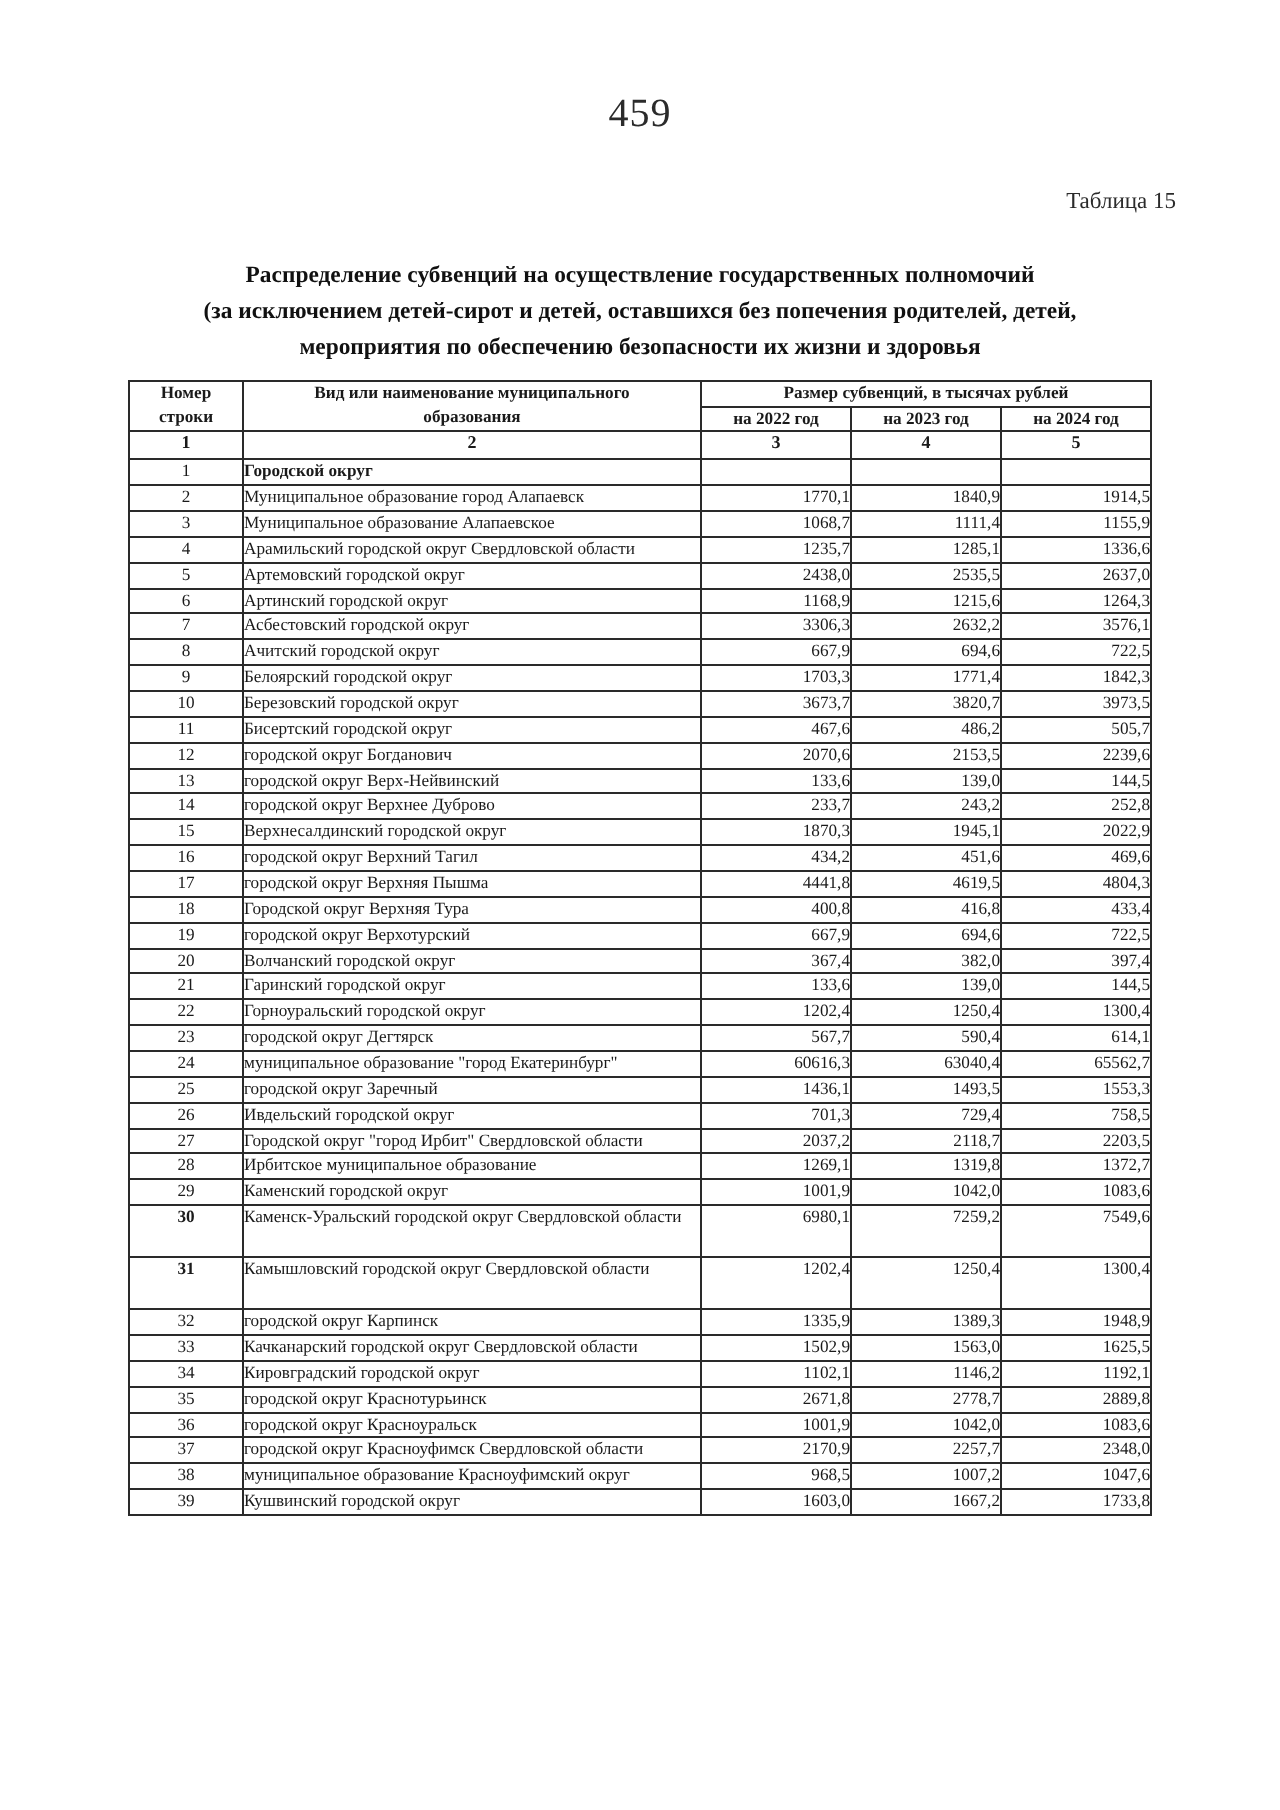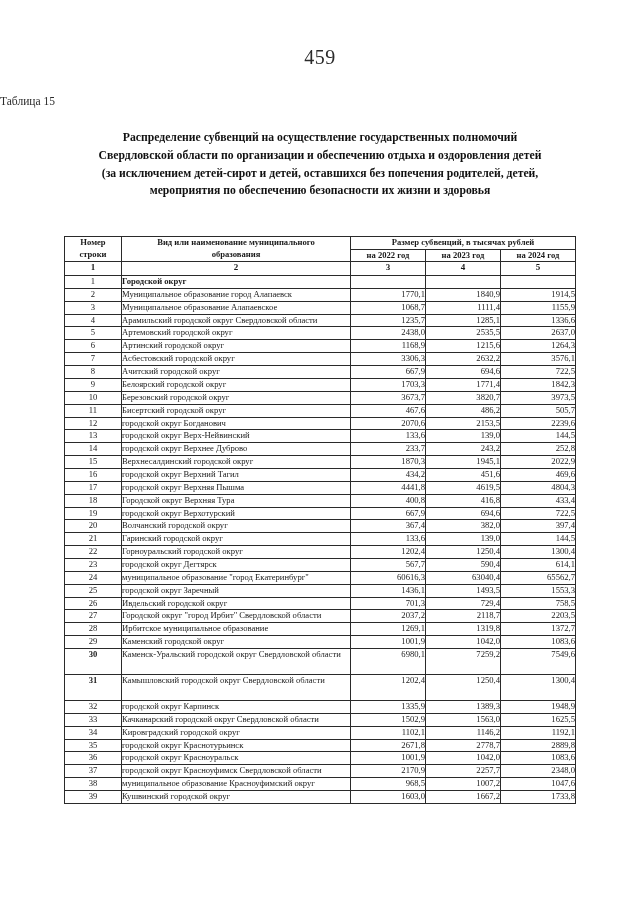--- a/index.html
+++ b/index.html
@@ -21,39 +21,39 @@
     padding: 0;
   }
   .page-number {
     text-align: center;
     font-size: 20px;
     margin-top: 46px;
     letter-spacing: 0.5px;
     color: #2b2b2b;
   }
   .table-label {
-    text-align: left;
+    text-align: right;
     font-size: 11.5px;
     margin-top: 26px;
     padding-right: 52px;
     color: #2b2b2b;
   }
   .doc-title {
     margin: 22px 72px 0 72px;
     text-align: center;
     font-size: 11.7px;
     font-weight: bold;
     line-height: 1.52;
     color: #111;
   }
   .doc-title div { white-space: nowrap; }
 
   table.subv {
     border-collapse: collapse;
-    margin: 36px auto 0 auto;
+    margin: 8px auto 0 auto;
     width: 512px;
     table-layout: fixed;
     font-size: 8.6px;
     color: #1a1a1a;
     border-radius: 25px;
   }
   table.subv th,
   table.subv td {
     border: 1px solid #2a2a2a;
     padding: 0;
@@ -104,21 +104,20 @@
 <body>
 
 <div class="page">
 
   <div class="page-number">459</div>
 
   <div class="table-label">Таблица 15</div>
 
   <div class="doc-title">
     <div>Распределение субвенций на осуществление государственных полномочий</div>
-    <div>Свердловской области по организации и обеспечению отдыха и оздоровления детей</div>
     <div>(за исключением детей-сирот и детей, оставшихся без попечения родителей, детей,</div>
     <div>мероприятия по обеспечению безопасности их жизни и здоровья</div>
   </div>
 
   <table class="subv">
     <thead>
       <tr>
         <th class="h-num" rowspan="2">
           <span>Номер</span><br>
           <span>строки</span>

